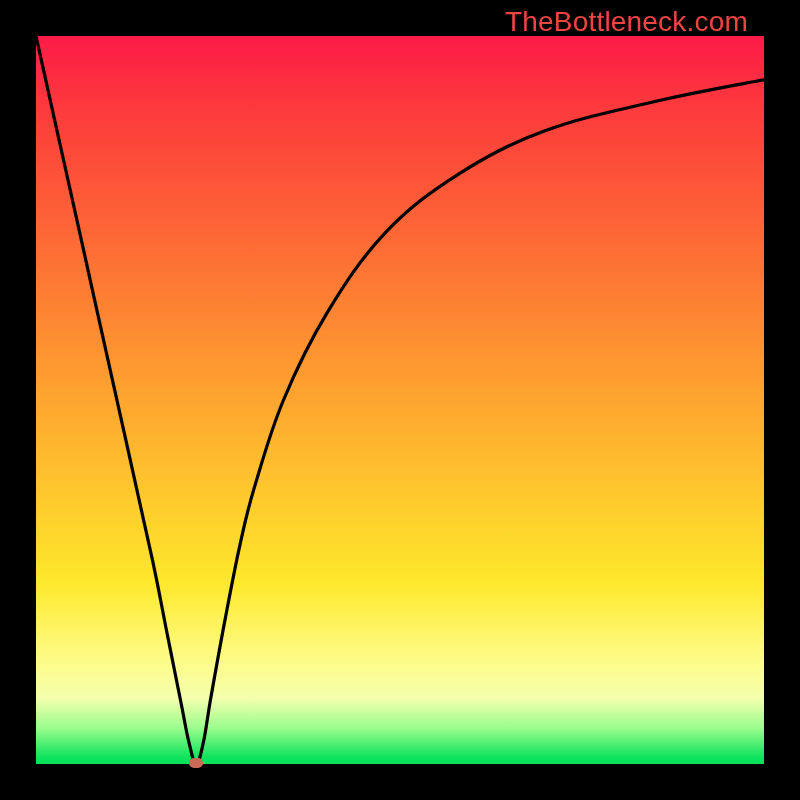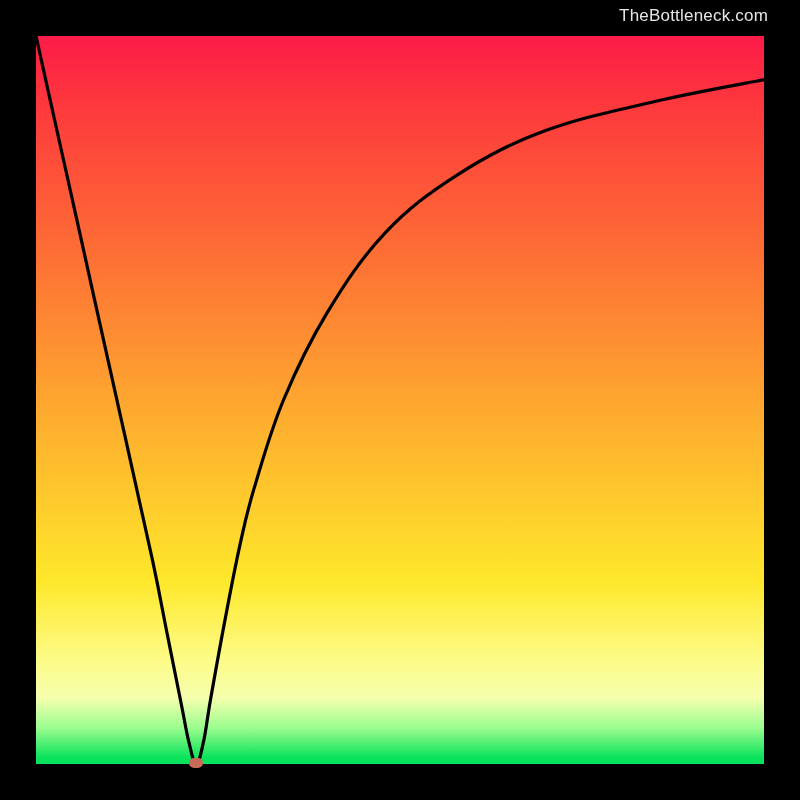--- a/index.html
+++ b/index.html
@@ -35,23 +35,23 @@
       #fdfc8a 86%,
       #f4ffad 91%,
       #9cfd8e 95%,
       var(--c-bot) 99.2%,
       var(--c-bot) 100%
     );
   }
   .attribution {
     position: absolute;
     top: 6px;
-    right: 32px;
-    color: #e5e5e5;
-    font-size: 17px;
+    right: 52px;
+    color: #ef4444;
+    font-size: 28px;
     letter-spacing: 0.2px;
     font-weight: 400;
   }
   svg.curve {
     position: absolute;
     top: 0;
     left: 0;
     width: 728px;
     height: 728px;
   }

